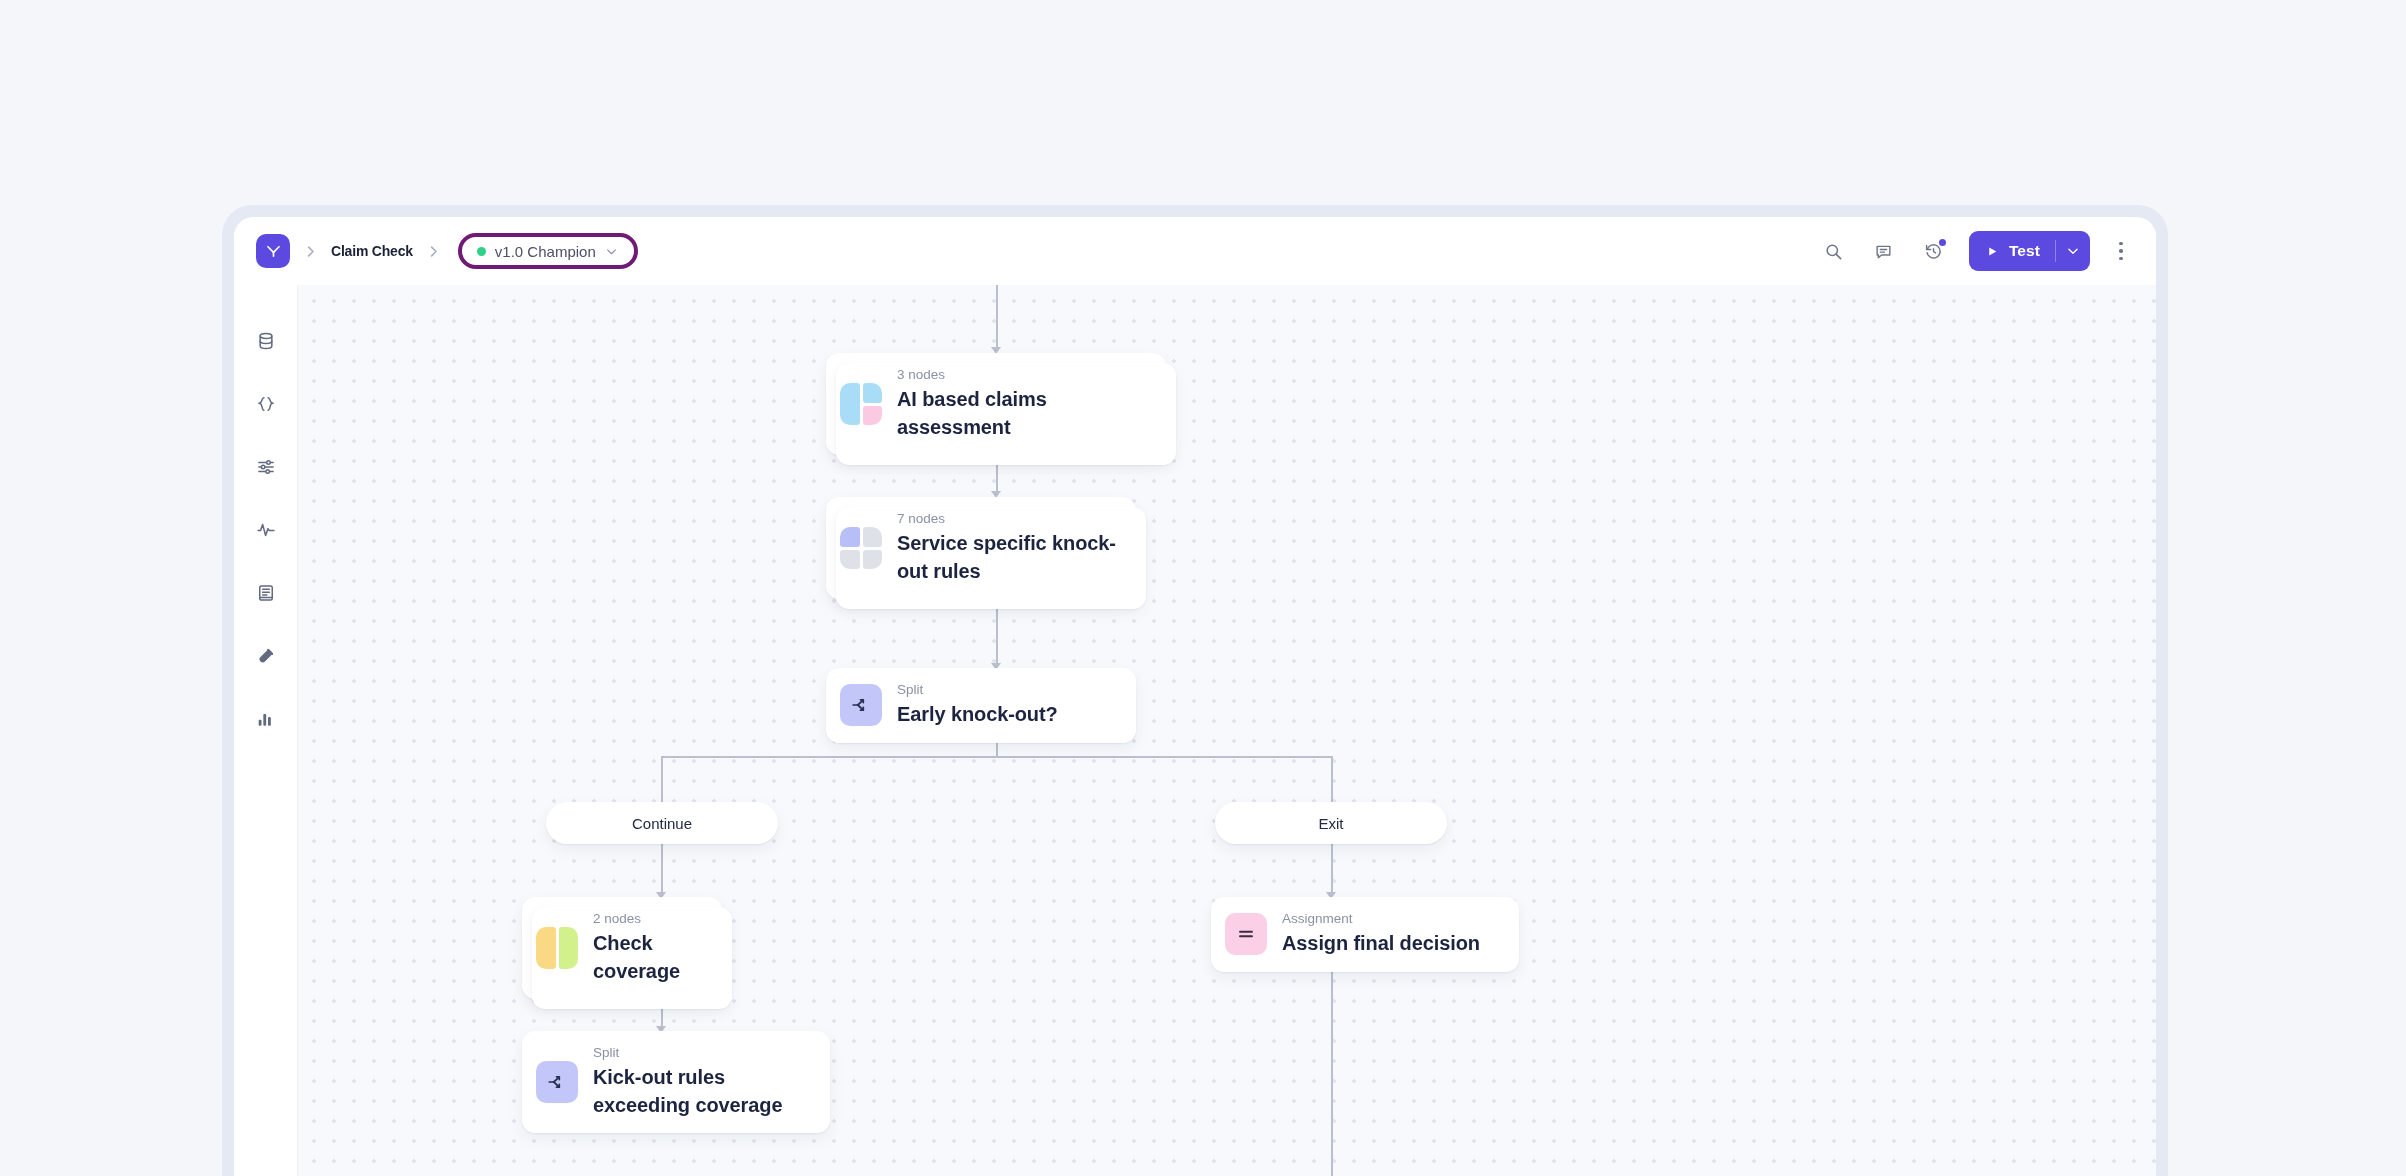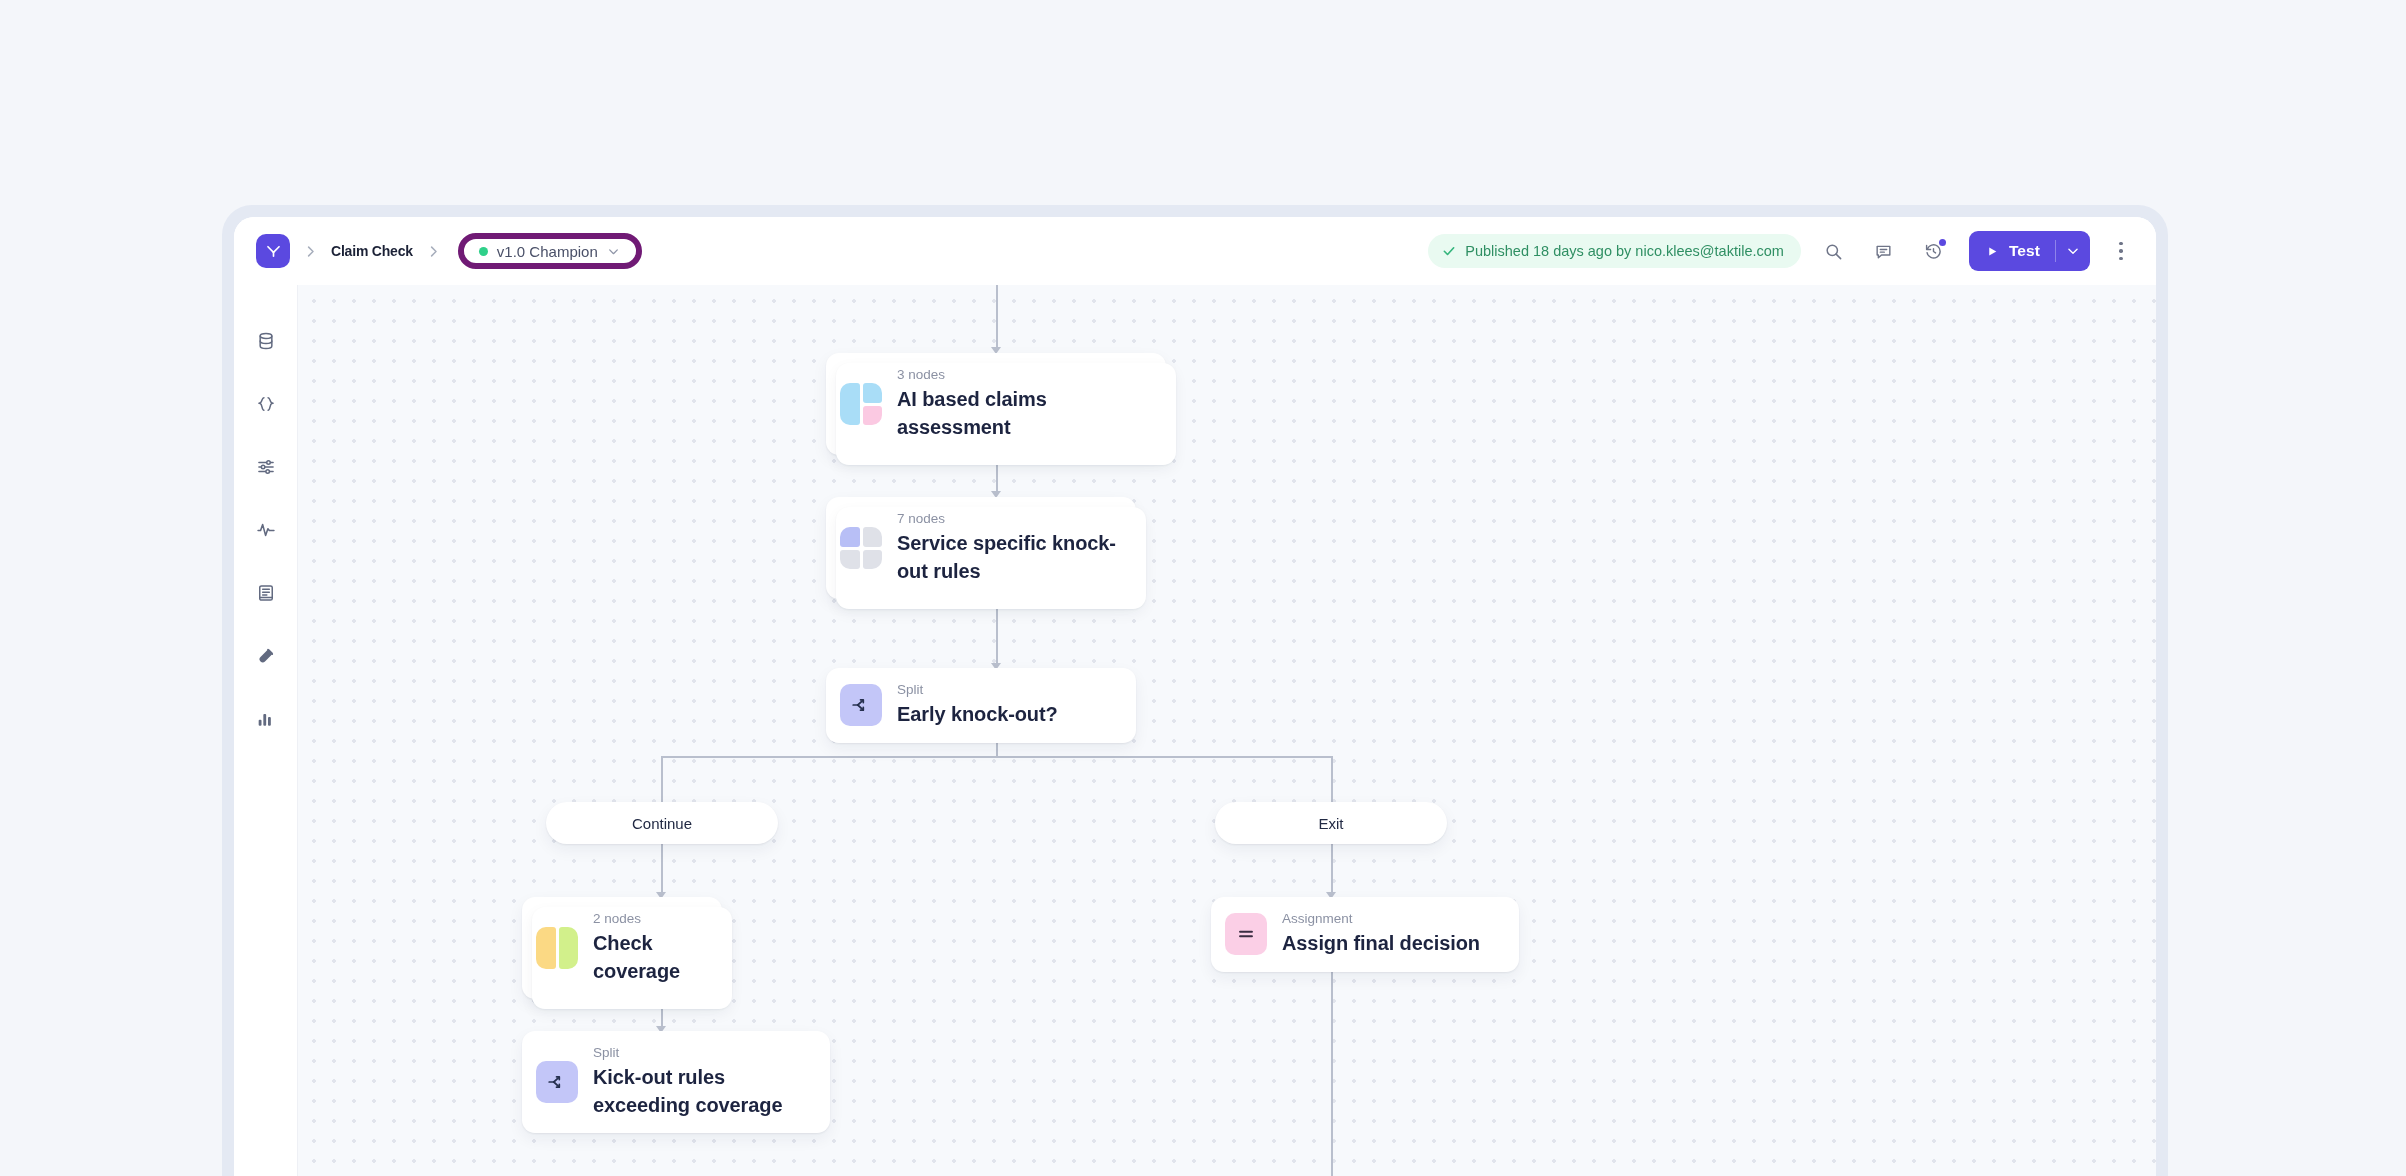--- a/index.html
+++ b/index.html
@@ -73,21 +73,21 @@
     font-weight: bold;
     color: #1b2136;
     letter-spacing: -0.2px;
     white-space: nowrap;
   }
 
   .version-pill {
     display: flex; align-items: center; gap: 9px;
     height: 36px;
     padding: 0 16px 0 15px;
-    border: 6px solid #701a75;
+    border: 4px solid #701a75;
     border-radius: 18px;
     background: #fff;
     margin-left: 4px;
     cursor: pointer;
   }
   .status-dot {
     width: 9px; height: 9px; border-radius: 50%;
     background: #2fd08a; flex: none;
   }
   .version-label {
@@ -340,28 +340,20 @@
             <span class="chev">
               <svg width="13" height="13" viewBox="0 0 24 24" fill="none" stroke="currentColor" stroke-width="2.4" stroke-linecap="round" stroke-linejoin="round">
                 <path d="M5 9l7 7 7-7"></path>
               </svg>
             </span>
           </div>
         </div>
 
         <div class="hdr-right">
 
-          <div class="publish-pill">
-            <span class="chk">
-              <svg width="14" height="14" viewBox="0 0 24 24" fill="none" stroke="currentColor" stroke-width="2.8" stroke-linecap="round" stroke-linejoin="round">
-                <path d="M4 12.5l5.5 5.5L20 6.5"></path>
-              </svg>
-            </span>
-            <span class="publish-text">Published 18 days ago by nico.klees@taktile.com</span>
-          </div>
 
           <div class="icon-btn">
             <svg width="19" height="19" viewBox="0 0 24 24" fill="none" stroke="currentColor" stroke-width="1.9" stroke-linecap="round" stroke-linejoin="round">
               <circle cx="10.5" cy="10.5" r="6.5"></circle>
               <path d="M15.3 15.3L21 21"></path>
             </svg>
           </div>
 
           <div class="icon-btn">
             <svg width="19" height="19" viewBox="0 0 24 24" fill="none" stroke="currentColor" stroke-width="1.8" stroke-linecap="round" stroke-linejoin="round">

